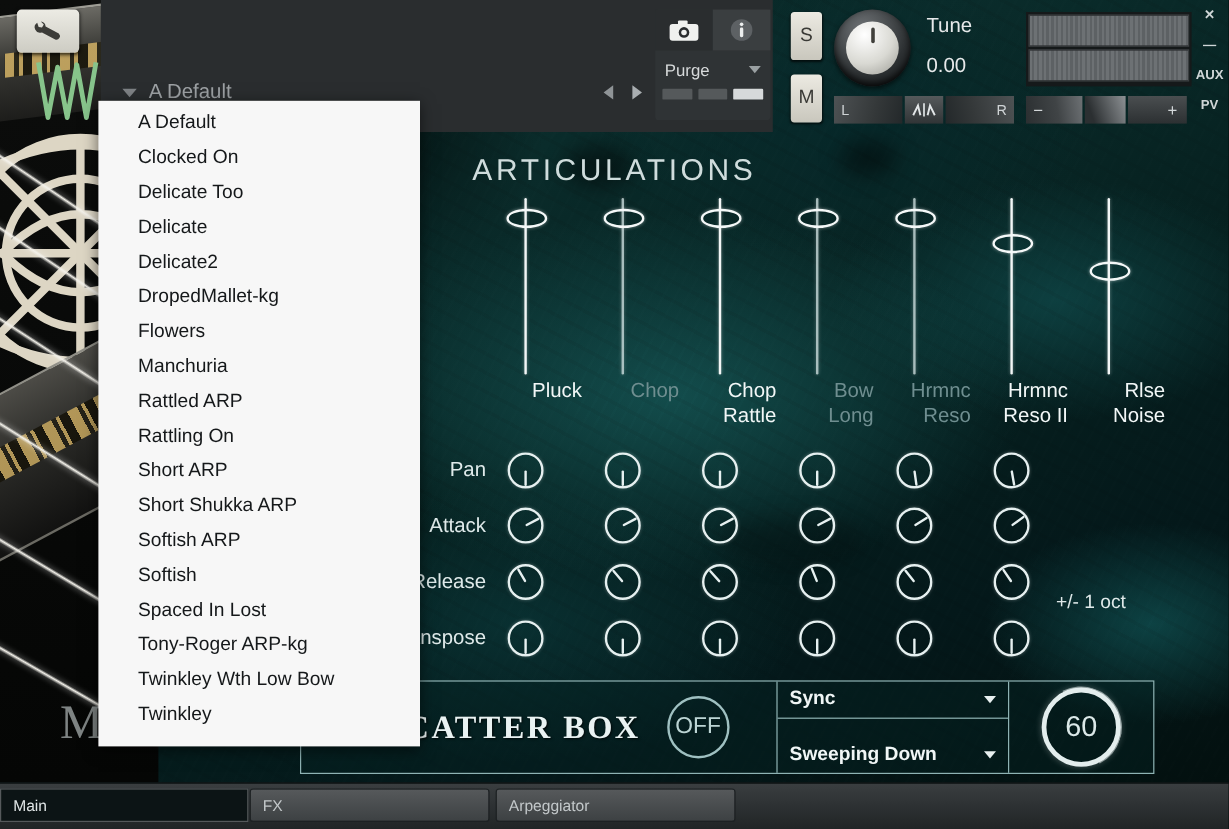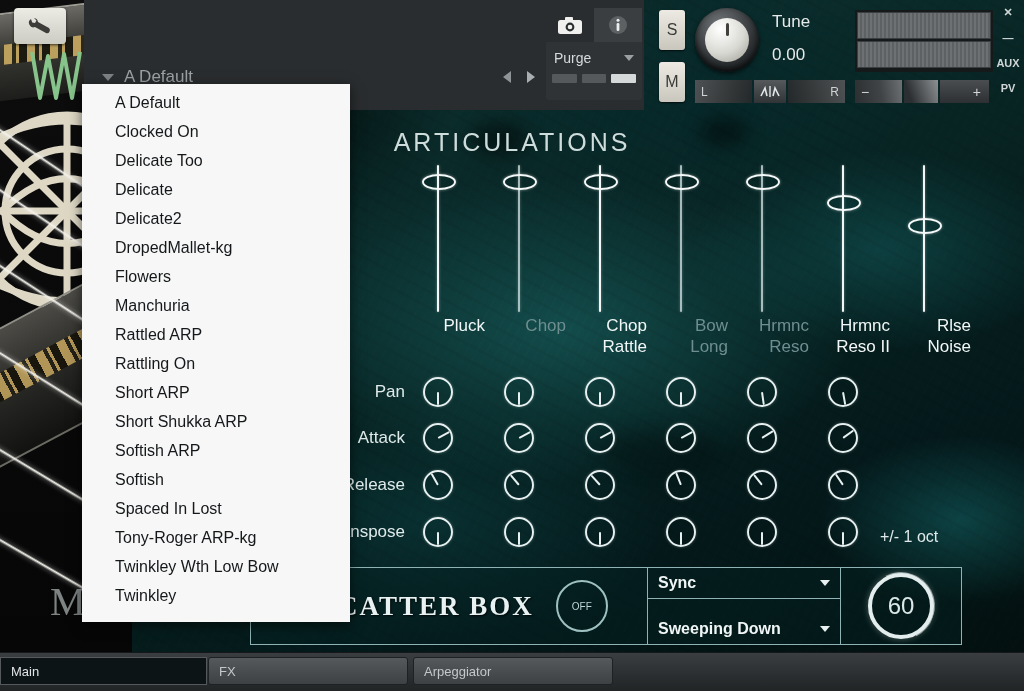--- a/index.html
+++ b/index.html
@@ -123,30 +123,30 @@
     margin-left:-16px;box-sizing:border-box;box-shadow:0 0 3px rgba(255,255,255,.45);}
   .slabel{position:absolute;text-align:right;color:#f2f7f7;font-size:17px;line-height:21px;width:94px;}
   .slabel.dim{color:#6f8e90;}
 
   
   .rowlbl{position:absolute;color:#dfeaea;font-size:17px;text-align:right;}
   .knob{position:absolute;width:30px;height:30px;border:2px solid #e6f0f0;border-radius:50%;box-sizing:border-box;
     box-shadow:0 0 3px rgba(255,255,255,.3);}
   .knob b{position:absolute;left:50%;top:50%;width:2px;height:13px;background:#e6f0f0;display:block;
     transform-origin:50% 0;margin-left:-1px;border-radius:1px;}
-  .oct-lbl{position:absolute;left:880px;top:528px;color:#dfe9e9;font-size:16px;}
+  .oct-lbl{position:absolute;left:880px;top:494px;color:#dfe9e9;font-size:16px;}
 
   
   .scatter{position:absolute;left:250px;top:567px;width:712px;height:78px;border:1px solid #8fb3b4;
     box-sizing:border-box;background:rgba(6,36,38,.38);display:flex;}
   .sc-left{flex:1;display:flex;align-items:center;padding-left:70px;}
   .sc-title{color:#e9f2f2;font-size:27px;font-family:"Liberation Serif",serif;font-weight:bold;letter-spacing:2px;
     text-shadow:1px 1px 2px rgba(0,0,0,.8);}
   .offbtn{width:48px;height:48px;border:2px solid #9fc0c1;border-radius:50%;display:flex;align-items:center;
-    justify-content:center;color:#bcd4d4;font-size:10px;margin-left:22px;}
+    justify-content:center;color:#bcd4d4;font-size:19px;margin-left:22px;}
   .sc-mid{width:192px;border-left:1px solid #8fb3b4;border-right:1px solid #8fb3b4;display:flex;flex-direction:column;gap:16px;}
   .sc-sel{flex:1;display:flex;align-items:center;padding:0 10px;color:#f0f6f6;font-size:16px;font-weight:bold;}
   .sc-sel.top{border-bottom:1px solid #8fb3b4;}
   .sc-right{width:120px;display:flex;align-items:center;justify-content:center;}
   .badge60{width:58px;height:58px;border-radius:50%;border:4px solid #e3eded;display:flex;align-items:center;
     justify-content:center;color:#dbe8e8;font-size:24px;position:relative;box-shadow:0 0 6px rgba(255,255,255,.3);}
   .badge60::after{content:"";position:absolute;left:-5px;top:-5px;right:-5px;bottom:-5px;border-radius:50%;
     border:2px solid rgba(227,237,237,.55);border-left-color:transparent;border-bottom-color:transparent;transform:rotate(18deg);}
 
   

